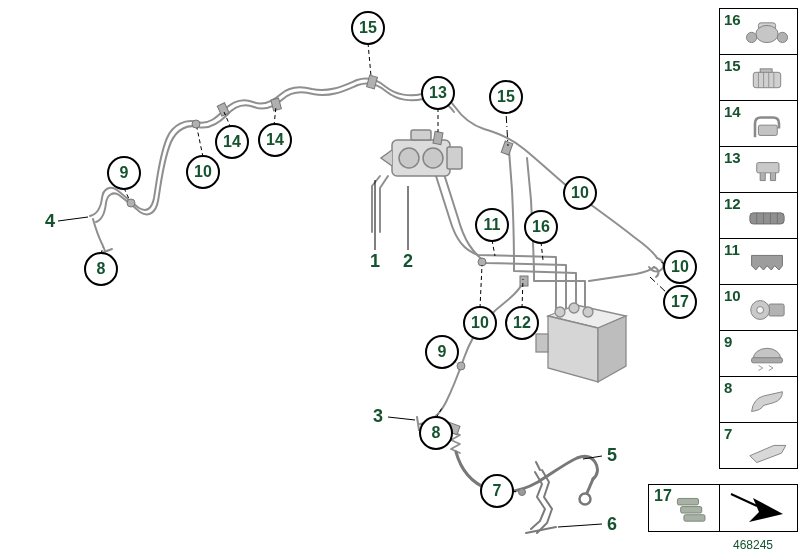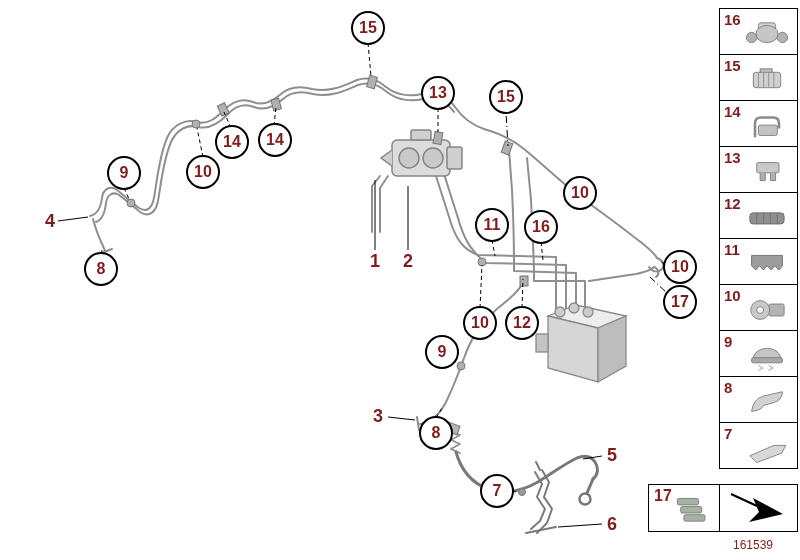--- a/index.html
+++ b/index.html
@@ -1,17 +1,17 @@
 <!DOCTYPE html>
 <html><head>
 <meta charset="utf-8">
 <style>
   html,body{margin:0;padding:0;background:#fff;}
   #stage{position:relative;width:800px;height:560px;background:#fff;overflow:hidden;
-         font-family:"Liberation Sans",sans-serif;color:#7f1d1d;}
+         font-family:"Liberation Sans",sans-serif;color:#14532d;}
   #drawing{position:absolute;left:0;top:0;}
   
   .co{position:absolute;width:30px;height:30px;border:2px solid #000;border-radius:50%;
       background:#fff;transform:translate(-50%,-50%);display:flex;align-items:center;
       justify-content:center;font-weight:bold;font-size:16px;line-height:1;z-index:5;cursor:pointer;}
   
   .lb{position:absolute;transform:translate(-50%,-50%);font-weight:bold;font-size:18px;
       line-height:1;z-index:5;cursor:pointer;}
   
   .sidebar{position:absolute;left:719px;top:8px;width:79px;z-index:6;}
@@ -256,15 +256,15 @@
       </svg>
     </div>
     <div class="bcell second">
       <svg width="70" height="44" viewBox="0 0 70 44" style="position:absolute;left:3px;top:1px;">
         <path d="M8 8 L34 20" stroke="#000" stroke-width="2" fill="none"></path>
         <path d="M30 12 l30 16 -34 8 10 -10 z" fill="#000"></path>
       </svg>
     </div>
   </div>
 
-  <div id="dno">161539</div>
+  <div id="dno">468245</div>
 
 </div>
 
 </body></html>

